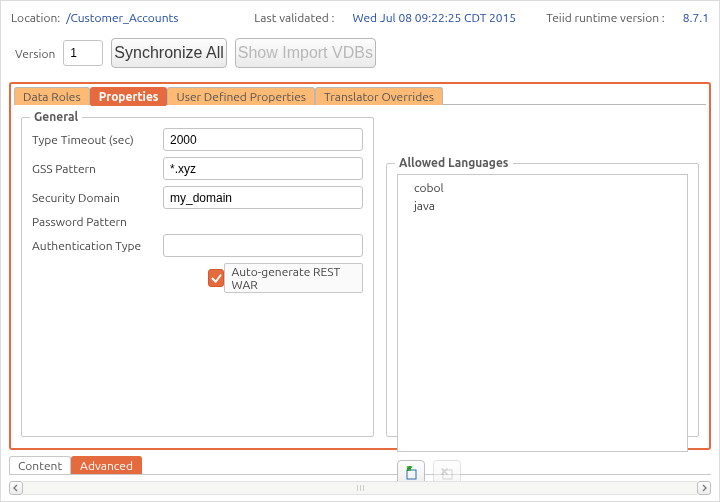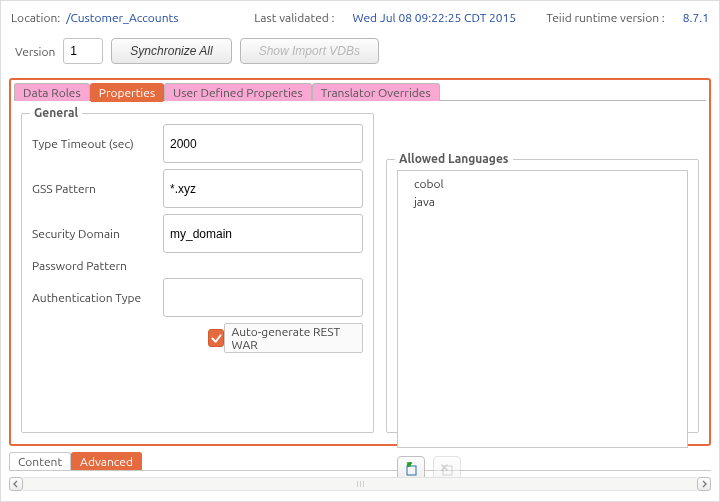--- a/index.html
+++ b/index.html
@@ -32,25 +32,24 @@
   .row2 {
     display: flex;
     align-items: center;
     padding: 14px 10px 14px 14px;
     gap: 8px;
   }
   .btn {
     background: linear-gradient(#fdfdfd, #eaeaea);
     border: 1px solid #b8b8b8;
     border-radius: 4px;
-    padding: 5px 18px;
-    font-size: 12px;
+    padding: 5px 2px;
+    font-size: 16px;
     color: #3a3a3a;
     cursor: pointer;
-    font-style: italic;
   }
   .btn.disabled {
     color: #b8b8b8;
     cursor: default;
   }
   .input-small {
     width: 40px;
     height: 26px;
     border: 1px solid #c4c4c4;
     border-radius: 3px;
@@ -71,30 +70,31 @@
     gap: 0;
     padding: 3px 3px 0 3px;
     position: relative;
   }
   .tab {
     padding: 2px 8px 2px 8px;
     border: 1px solid #b8b8b8;
     border-bottom: none;
     border-top-left-radius: 3px;
     border-top-right-radius: 3px;
-    background: #f9a8d4;
+    background: #fdba74;
     color: #555;
     margin-right: 0;
     cursor: pointer;
     position: relative;
   }
   .tab.active {
     background: #e56a3e;
     border-color: #e56a3e;
     color: #fff;
+    font-weight: bold;
   }
   .tabstrip-top .underline {
     position: absolute;
     left: 3px;
     right: 3px;
     bottom: 0;
     height: 1px;
     background: #b8b8b8;
   }
   .tab.active::after {
@@ -132,21 +132,21 @@
     margin-bottom: 6px;
     gap: 6px;
   }
   .formrow label {
     width: 125px;
     text-align: left;
     color: #444;
   }
   .textinput {
     flex: 1;
-    height: 39px;
+    height: 23px;
     border: 1px solid #c4c4c4;
     border-radius: 3px;
     padding: 2px 6px;
     font-size: 12px;
     background: #fff;
   }
   .checkbox-row {
     display:flex; align-items:center; 
     margin-left: 131px;
     margin-top: 4px;

